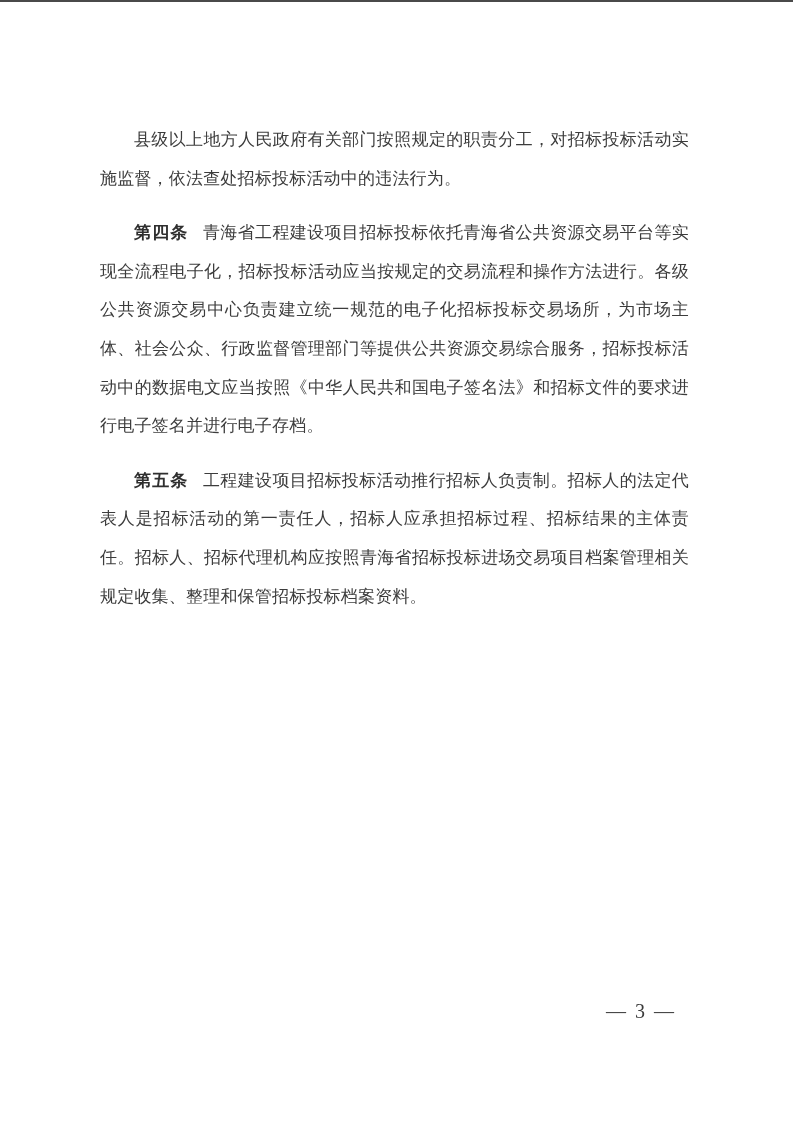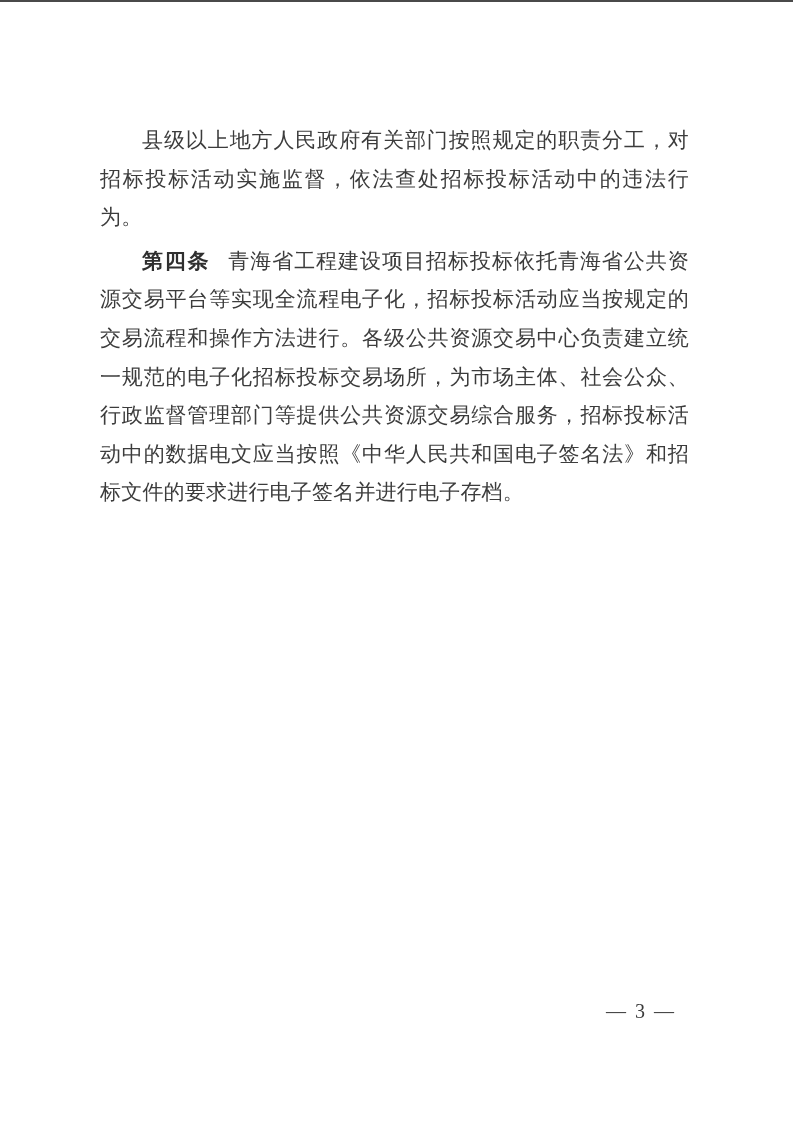--- a/index.html
+++ b/index.html
@@ -26,32 +26,32 @@
   }
   .text-block {
     position: absolute;
     left: 100px;
     top: 121px;
     width: 589px;
     color: #3c3c3c;
   }
   .para {
     margin: 0;
-    font-size: 21px;
+    font-size: 17px;
     line-height: 38.6px;
     text-align: justify;
     text-justify: inter-character;
     text-indent: 2em;
     letter-spacing: 0.2px;
     word-break: normal;
     color: #3c3c3c;
     -webkit-font-smoothing: antialiased;
   }
   .para.article {
-    margin-top: 5px;
+    margin-top: 16px;
   }
   .article-heading {
     font-weight: bold;
     color: #2f2f2f;
     margin-right: 0.85em;
     letter-spacing: 1px;
   }
   .article-heading:empty {
     margin-right: 0;
     display: none;
@@ -77,19 +77,20 @@
   <div class="scan-edge-top"></div>
 
   <div class="text-block">
 
     <p class="para"><span>县级以上地方人民政府有关部门按照规定的职责分工，对招标投标活动实施监督，依法查处招标投标活动中的违法行为。</span></p>
 
 
 
     <p class="para article"><span class="article-heading">第四条</span><span>青海省工程建设项目招标投标依托青海省公共资源交易平台等实现全流程电子化，招标投标活动应当按规定的交易流程和操作方法进行。各级公共资源交易中心负责建立统一规范的电子化招标投标交易场所，为市场主体、社会公众、行政监督管理部门等提供公共资源交易综合服务，招标投标活动中的数据电文应当按照《中华人民共和国电子签名法》和招标文件的要求进行电子签名并进行电子存档。</span></p>
 
+    <p class="para article"><span class="article-heading">第五条</span><span>工程建设项目招标投标活动推行招标人负责制。招标人的法定代表人是招标活动的第一责任人，招标人应承担招标过程、招标结果的主体责任。招标人、招标代理机构应按照青海省招标投标进场交易项目档案管理相关规定收集、整理和保管招标投标档案资料。</span></p>
 
 
   </div>
 
   <div class="page-number">— 3 —</div>
 
 </div>
 
 </body></html>

